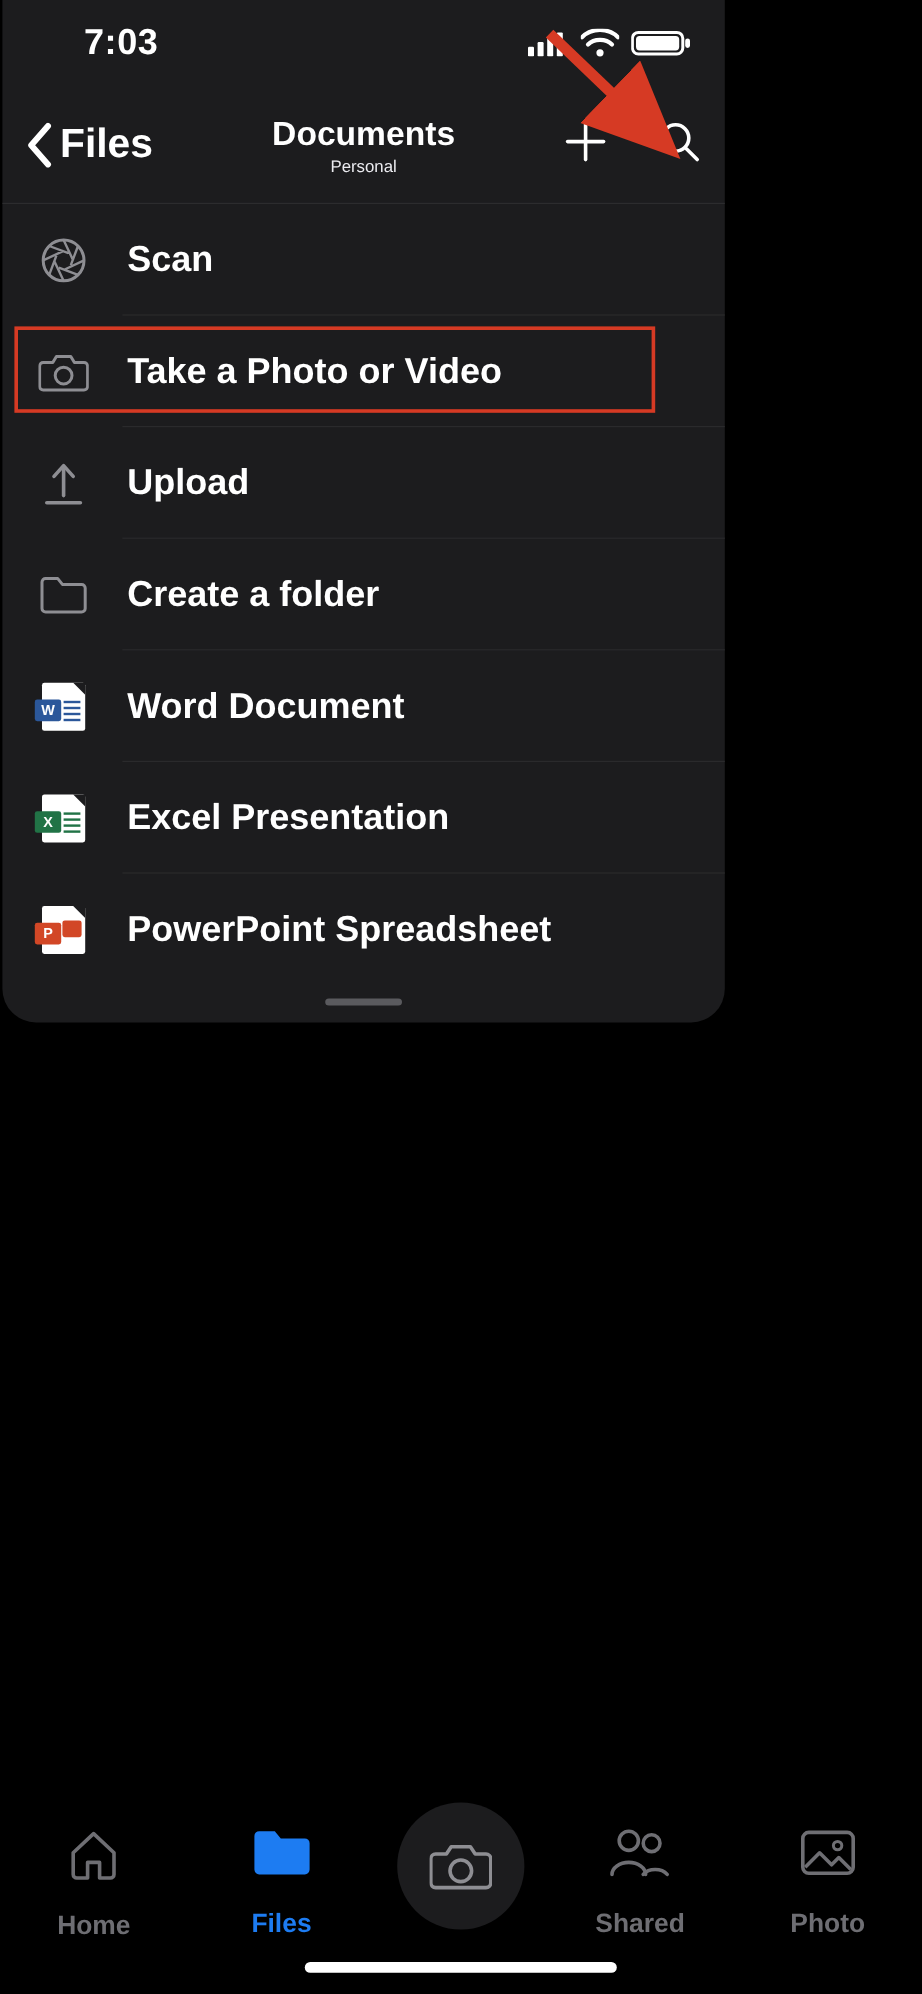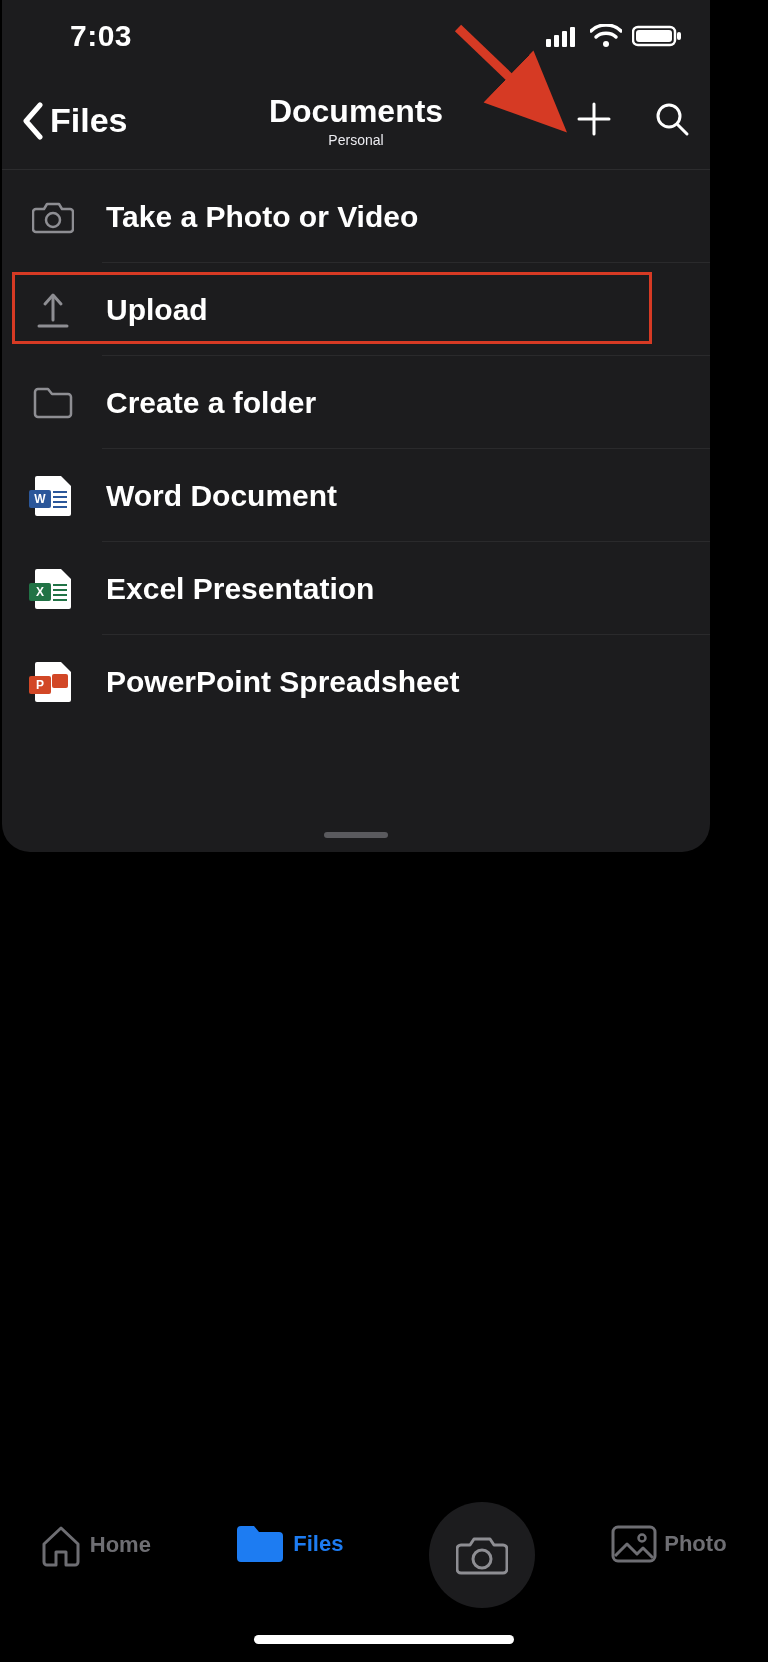--- a/index.html
+++ b/index.html
@@ -8,21 +8,21 @@
     height: 1662px;
     background: #000;
     font-family: -apple-system, "SF Pro Text", "Helvetica Neue", Arial, sans-serif;
     color: #fff;
     overflow: hidden;
   }
   .panel {
     position: absolute;
     left: 2px;
     top: 0;
-    width: 708px;
+    width: 602px;
     height: 852px;
     background: #1c1c1e;
     border-radius: 0 0 28px 28px;
     overflow: visible;
   }
   
   .status-bar {
     position: relative;
     height: 72px;
     display: flex;
@@ -60,21 +60,21 @@
     font-size: 34px;
     font-weight: 600;
   }
   .nav-title-wrap {
     position: absolute;
     left: 0; right: 0;
     text-align: center;
     pointer-events: none;
   }
   .nav-title {
-    font-size: 32px;
+    font-size: 28px;
     font-weight: 700;
   }
   .nav-subtitle {
     font-size: 14px;
     font-weight: 500;
     color: #ebebf0;
     margin-top: 2px;
   }
   .nav-actions {
     position: absolute;
@@ -204,23 +204,23 @@
     left: 0; right: 0;
     bottom: 0;
     height: 170px;
     display: flex;
     align-items: flex-start;
     justify-content: space-around;
     padding-top: 30px;
   }
   .tab {
     display: flex;
-    flex-direction: row;
-    align-items: center;
-    gap: 6px;
+    flex-direction: column;
+    align-items: center;
+    gap: 24px;
     color: #6e6e73;
     cursor: pointer;
     width: 120px;
   }
   .tab.active { color: #1d7cf2; }
   .tab .tab-label {
     font-size: 22px;
     font-weight: 600;
   }
   .tab svg { display:block; }
@@ -306,20 +306,29 @@
           <line x1="24" y1="24" x2="33" y2="33" stroke="#fff" stroke-width="3" stroke-linecap="round"></line>
         </svg>
       </div>
     </div>
   </div>
 
   <div class="highlight"></div>
 
   <div class="menu">
 
+    <div class="menu-item">
+      <span class="icon-slot">
+        <svg width="40" height="40" viewBox="0 0 40 40">
+          <circle cx="20" cy="20" r="17" stroke="#8e8e93" stroke-width="2.5" fill="none"></circle>
+          <path d="M20 3 L28 20 M37 20 L20 28 M20 37 L12 20 M3 20 L20 12 M8 8 L24 14 M32 8 L26 24 M32 32 L16 26 M8 32 L14 16" stroke="#8e8e93" stroke-width="2" fill="none"></path>
+        </svg>
+      </span>
+      <span class="label">Scan</span>
+    </div>
 
     <div class="menu-item">
       <span class="icon-slot">
         <svg width="42" height="36" viewBox="0 0 42 36">
           <path d="M4 10 h8 l3-5 h12 l3 5 h8 a3 3 0 0 1 3 3 v17 a3 3 0 0 1 -3 3 H4 a3 3 0 0 1 -3 -3 V13 a3 3 0 0 1 3 -3 Z" stroke="#8e8e93" stroke-width="2.5" fill="none" stroke-linejoin="round"></path>
           <circle cx="21" cy="21" r="7" stroke="#8e8e93" stroke-width="2.5" fill="none"></circle>
         </svg>
       </span>
       <span class="label">Take a Photo or Video</span>
     </div>
@@ -404,20 +413,29 @@
     <span class="tab-label">Files</span>
   </div>
 
   <div class="cam-fab">
     <svg width="52" height="44" viewBox="0 0 52 44">
       <path d="M5 12 h9 l4-6 h16 l4 6 h9 a4 4 0 0 1 4 4 v20 a4 4 0 0 1 -4 4 H5 a4 4 0 0 1 -4 -4 V16 a4 4 0 0 1 4 -4 Z" stroke="#8e8e93" stroke-width="3" fill="none" stroke-linejoin="round"></path>
       <circle cx="26" cy="26" r="9" stroke="#8e8e93" stroke-width="3" fill="none"></circle>
     </svg>
   </div>
 
+  <div class="tab">
+    <svg width="54" height="44" viewBox="0 0 54 44">
+      <circle cx="18" cy="12" r="8" stroke="#6e6e73" stroke-width="3" fill="none"></circle>
+      <circle cx="37" cy="14" r="7" stroke="#6e6e73" stroke-width="3" fill="none"></circle>
+      <path d="M4 40 a14 10 0 0 1 28 0" stroke="#6e6e73" stroke-width="3" fill="none" stroke-linecap="round"></path>
+      <path d="M30 40 a12 9 0 0 1 20 0" stroke="#6e6e73" stroke-width="3" fill="none" stroke-linecap="round"></path>
+    </svg>
+    <span class="tab-label">Shared</span>
+  </div>
 
   <div class="tab">
     <svg width="48" height="44" viewBox="0 0 48 44">
       <rect x="3" y="5" width="42" height="34" rx="5" stroke="#6e6e73" stroke-width="3" fill="none"></rect>
       <circle cx="32" cy="16" r="3.5" stroke="#6e6e73" stroke-width="2.5" fill="none"></circle>
       <path d="M5 34 l12-12 10 10 6-6 10 10" stroke="#6e6e73" stroke-width="3" fill="none" stroke-linejoin="round"></path>
     </svg>
     <span class="tab-label">Photo</span>
   </div>
 </div>

